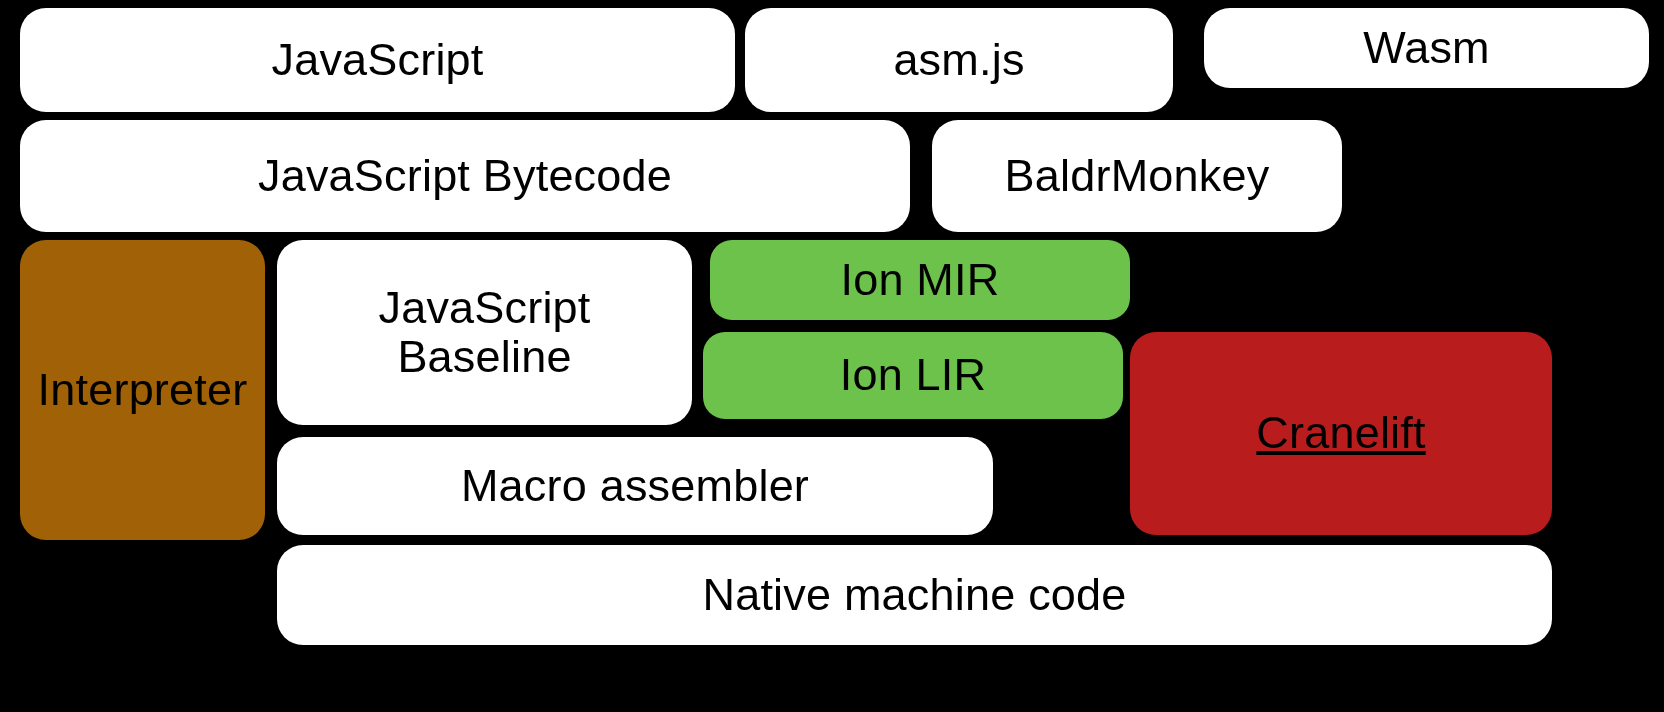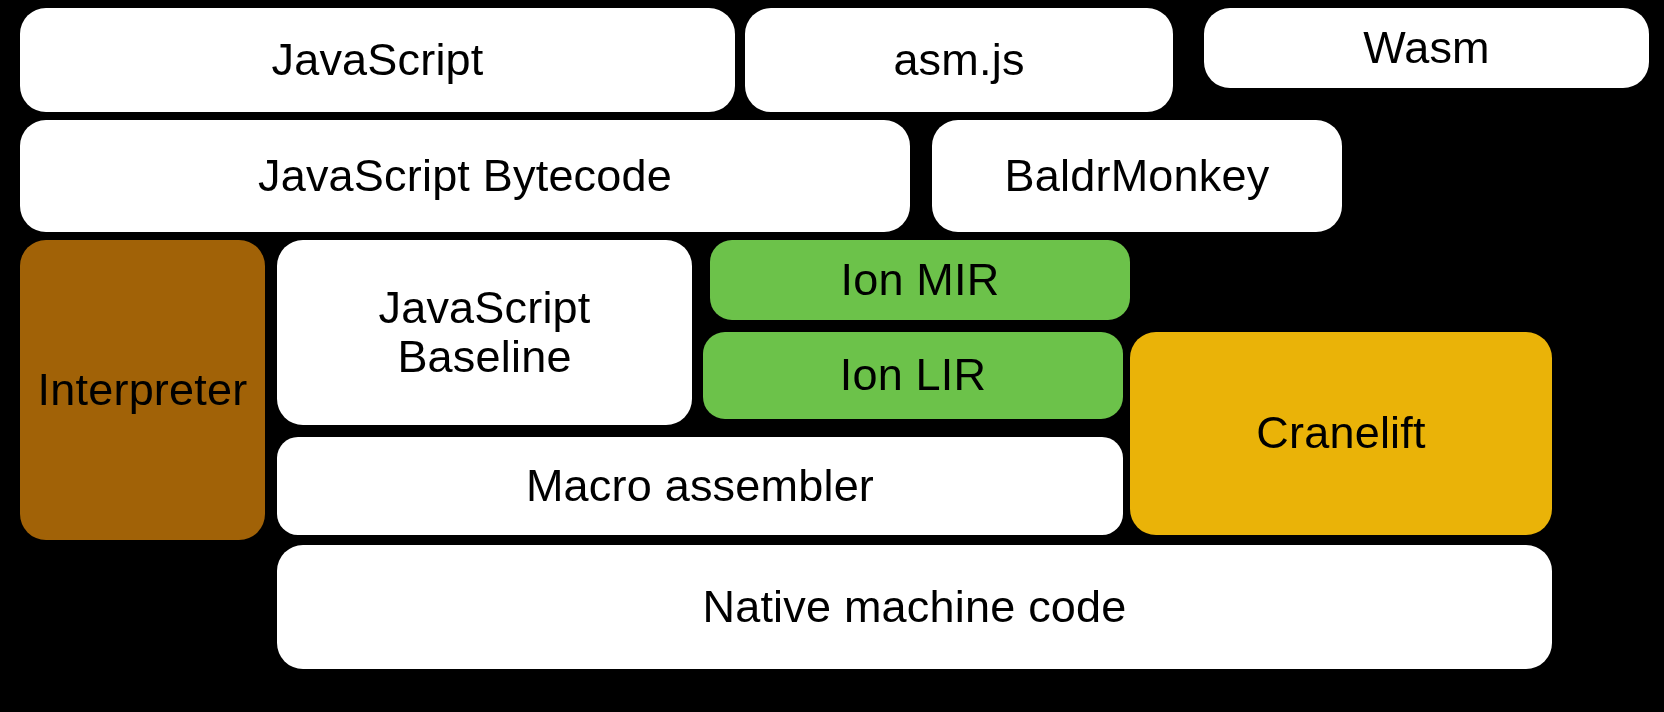--- a/index.html
+++ b/index.html
@@ -28,21 +28,21 @@
     color: #000000;
     font-size: 45px;
     line-height: 1.08;
     font-weight: 400;
     letter-spacing: 0.2px;
     white-space: pre-line;
     padding: 16px 8px;
   }
   .node.gray   { background: #a16207; }
   .node.green  { background: #6cc24a; }
-  .node.pink   { background: #eab308; }
+  .node.pink   { background: #b91c1c; text-decoration: underline; }
   .node.small-radius { border-radius: 22px; }
 </style>
 </head>
 <body>
 
 <div id="canvas">
 
   <div class="node" style="left:20px;  top:8px;   width:715px; height:104px;">JavaScript</div>
 
   <div class="node" style="left:745px; top:8px;   width:428px; height:104px;">asm.js</div>
@@ -57,17 +57,17 @@
 
   <div class="node" style="left:277px; top:240px; width:415px; height:185px;">JavaScript
 Baseline</div>
 
   <div class="node green small-radius" style="left:703px; top:240px; width:420px; height:80px;margin-left:7px;">Ion MIR</div>
 
   <div class="node green small-radius" style="left:703px; top:332px; width:420px; height:87px;">Ion LIR</div>
 
   <div class="node pink" style="left:1130px;top:332px; width:422px; height:203px;">Cranelift</div>
 
-  <div class="node" style="left:277px; top:437px; width:846px; height:98px;border-radius:21px;">Macro assembler</div>
+  <div class="node" style="left:277px; top:437px; width:716px; height:98px;">Macro assembler</div>
 
-  <div class="node" style="left:277px; top:545px; width:1275px; height:124px;">Native machine code</div>
+  <div class="node" style="left:277px; top:545px; width:1275px; height:100px;">Native machine code</div>
 
 </div>
 
 </body></html>

